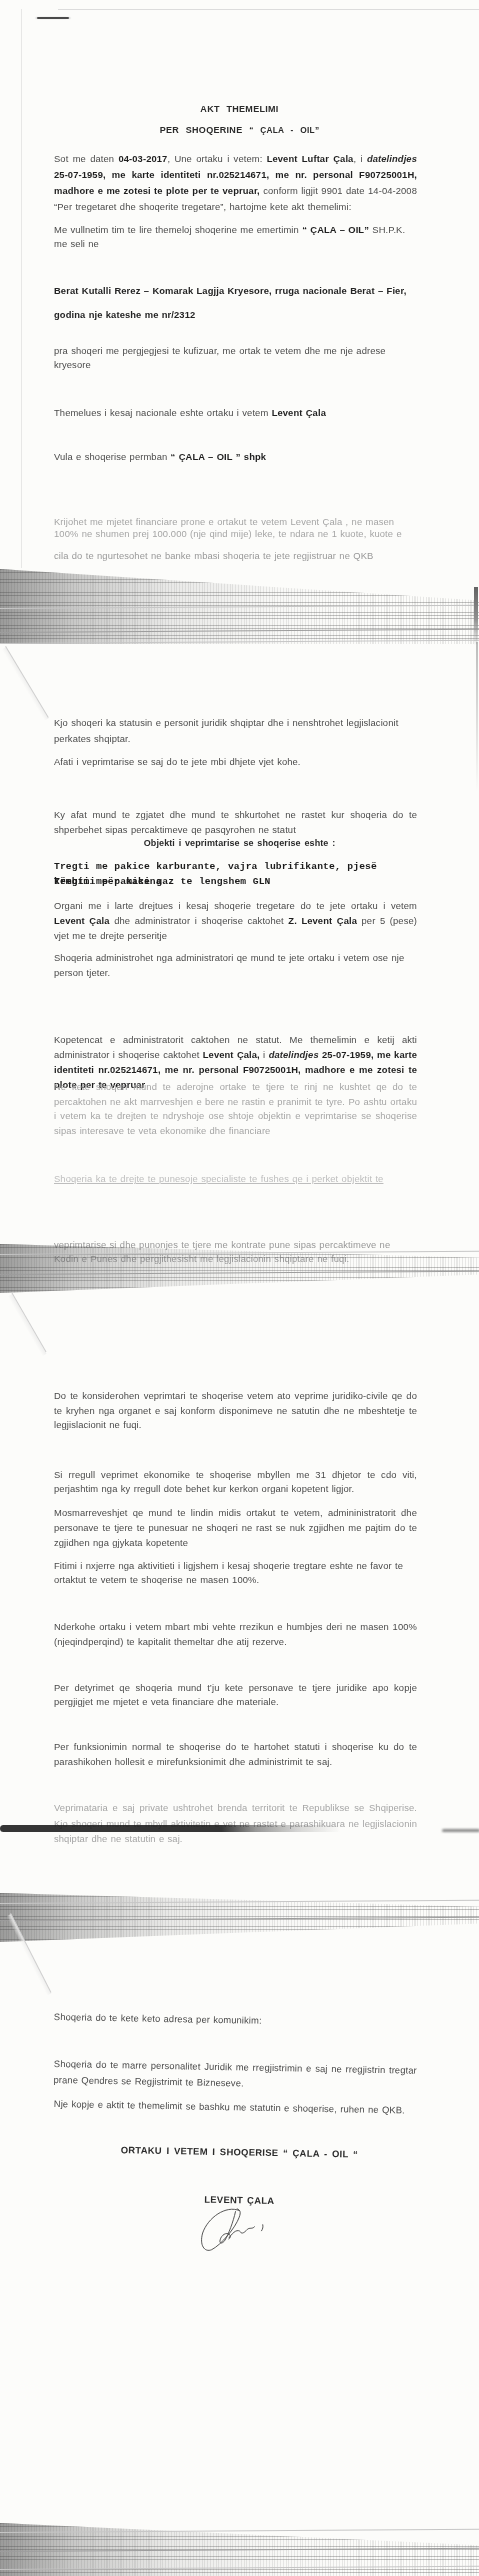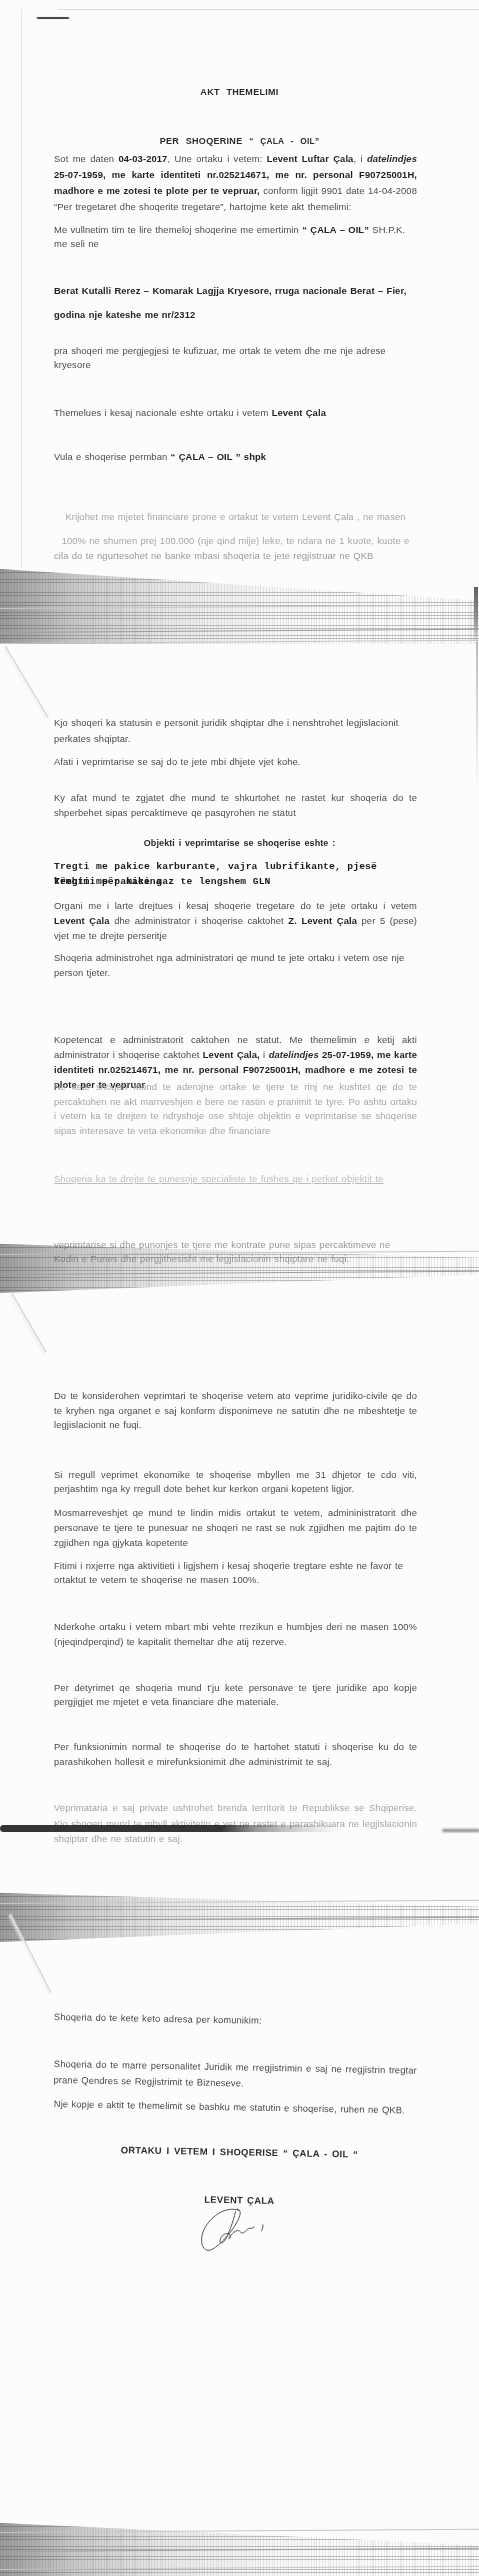--- a/index.html
+++ b/index.html
@@ -74,23 +74,23 @@
   .sig{position:absolute;left:187px;top:2203px;}
   .sig path{fill:none;stroke:#4c4c4c;stroke-width:1.7;stroke-linecap:round;}
 </style>
 </head>
 <body>
 
 <div class="edge-top"></div>
 <div class="edge-left"></div>
 <div class="dash"></div>
 
-<div class="title" style="top:87px;text-align:center;">AKT THEMELIMI</div>
-
-<div class="title" style="top:136px;">
+<div class="title" style="top:104px;text-align:center;">AKT THEMELIMI</div>
+
+<div class="title" style="top:125px;">
   <span>PER SHOQERINE</span>
   <span style="font-size:8.3px;">“ ÇALA - OIL”</span>
 </div>
 
 <div class="t j" style="top:151px;line-height:16px;">
   <span>Sot me daten </span><b>04-03-2017</b><span>, Une ortaku i vetem: </span><b>Levent Luftar Çala</b><span>, i </span><i>datelindjes</i><span> </span><b>25-07-1959, me karte identiteti nr.025214671, me nr. personal F90725001H, madhore e me zotesi te plote per te vepruar,</b><span> conform ligjit 9901 date 14-04-2008 “Per tregetaret dhe shoqerite tregetare”, hartojme kete akt themelimi:</span>
 </div>
 
 <div class="t" style="top:223px;line-height:14.4px;">
   <span>Me vullnetim tim te lire themeloj shoqerine me emertimin </span><b>“ ÇALA – OIL”</b><span> SH.P.K.</span><br>
@@ -103,38 +103,38 @@
 <div class="t" style="top:344px;line-height:14.4px;">pra shoqeri me pergjegjesi te kufizuar, me ortak te vetem dhe me nje adrese kryesore</div>
 
 <div class="t" style="top:405px;">
   <span>Themelues i kesaj nacionale eshte ortaku i vetem </span><b>Levent Çala</b>
 </div>
 
 <div class="t" style="top:449px;">
   <span>Vula e shoqerise permban </span><b>“ ÇALA – OIL ” shpk</b>
 </div>
 
-<div class="t faded" style="top:505px;line-height:24px;text-align:center;">Krijohet me mjetet financiare prone e ortakut te vetem Levent Çala , ne masen 100% ne shumen prej 100.000 (nje qind mije) leke, te ndara ne 1 kuote, kuote e</div>
+<div class="t faded" style="top:516px;line-height:12px;">Krijohet me mjetet financiare prone e ortakut te vetem Levent Çala , ne masen 100% ne shumen prej 100.000 (nje qind mije) leke, te ndara ne 1 kuote, kuote e</div>
 <div class="t mfaded" style="top:548px;">cila do te ngurtesohet ne banke mbasi shoqeria te jete regjistruar ne QKB</div>
 
 <div class="band w1" style="top:569px;height:75px;"></div>
 <div class="scanline" style="left:0;top:608px;width:480px;"></div>
 <div class="scanline dk" style="left:0;top:632px;width:480px;"></div>
 <div class="scanline" style="left:0;top:643px;width:480px;"></div>
 
 <div class="rbar"></div>
 <div class="rbar2"></div>
 <div class="fold-soft" style="left:5.5px;top:647px;width:83px;transform:rotate(59deg);"></div>
 <div class="fold" style="left:5.5px;top:646px;width:83px;transform:rotate(59deg);"></div>
 
 <div class="t" style="top:715px;line-height:16px;">Kjo shoqeri ka statusin e personit juridik shqiptar dhe i nenshtrohet legjislacionit perkates shqiptar.</div>
 
 <div class="t" style="top:754px;">Afati i veprimtarise se saj do te jete mbi dhjete vjet kohe.</div>
 
-<div class="t j" style="top:790px;">Ky afat mund te zgjatet dhe mund te shkurtohet ne rastet kur shoqeria do te shperbehet sipas percaktimeve qe pasqyrohen ne statut</div>
+<div class="t j" style="top:807px;">Ky afat mund te zgjatet dhe mund te shkurtohet ne rastet kur shoqeria do te shperbehet sipas percaktimeve qe pasqyrohen ne statut</div>
 
 <div class="title" style="top:838px;letter-spacing:0.1px;word-spacing:1.1px;">Objekti i veprimtarise se shoqerise eshte :</div>
 
 <div class="t serif" style="top:859px;">Tregti me pakice karburante, vajra lubrifikante, pjesë këmbimi për makina .</div>
 <div class="t serif" style="top:874px;">Tregti me pakice gaz te lengshem GLN</div>
 
 <div class="t j" style="top:898px;">
   <span>Organi me i larte drejtues i kesaj shoqerie tregetare do te jete ortaku i vetem </span><b>Levent Çala</b><span> dhe administrator i shoqerise caktohet </span><b>Z. Levent Çala</b><span> per 5 (pese) vjet me te drejte perseritje</span>
 </div>
 

